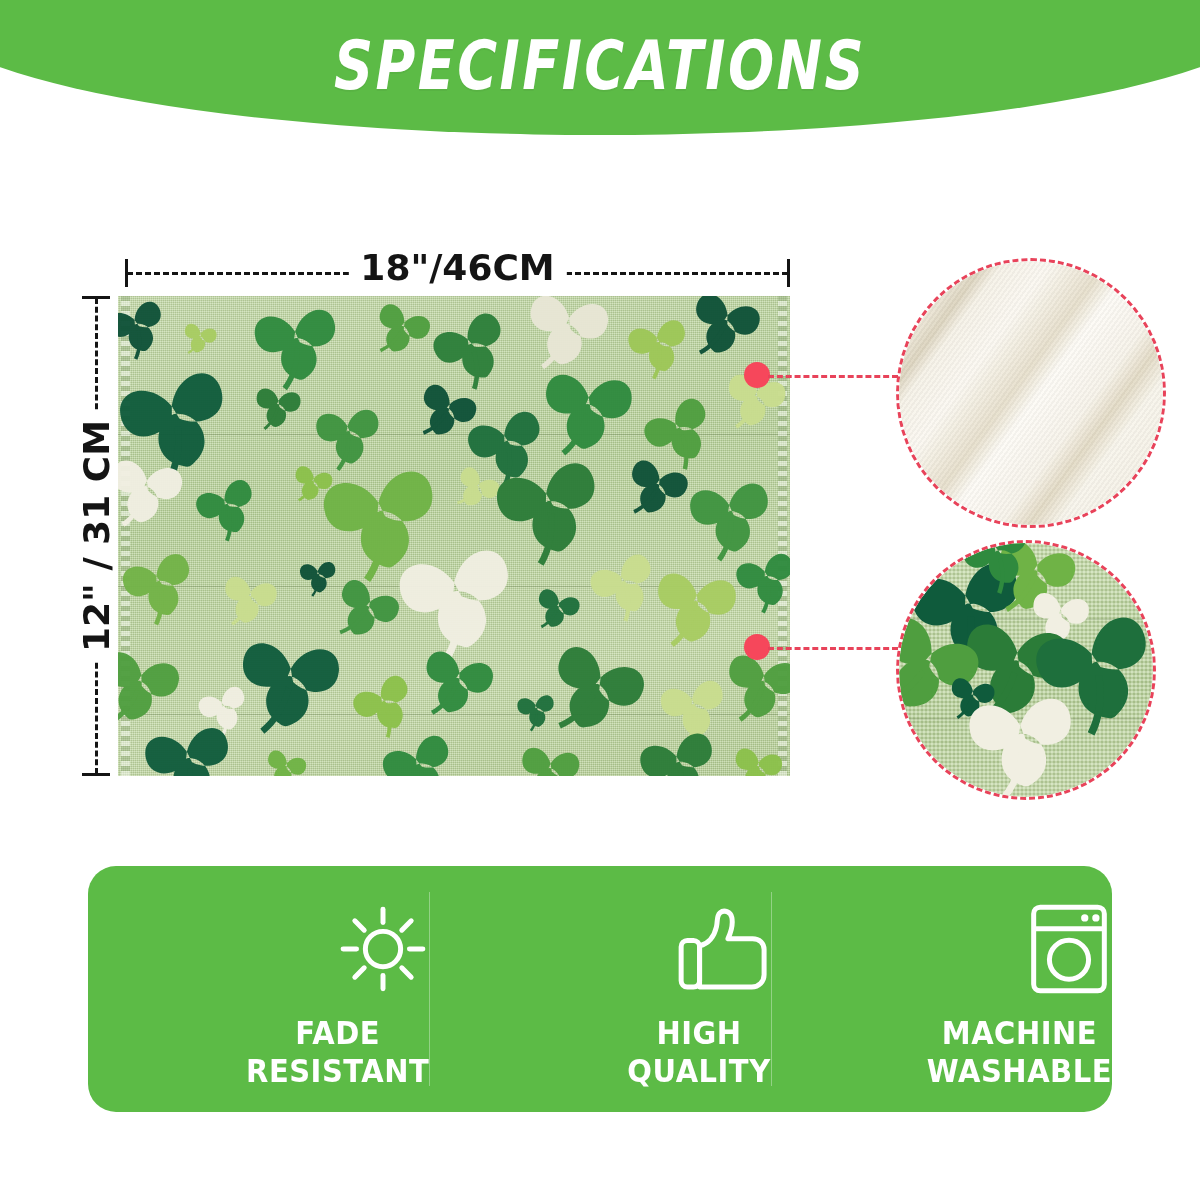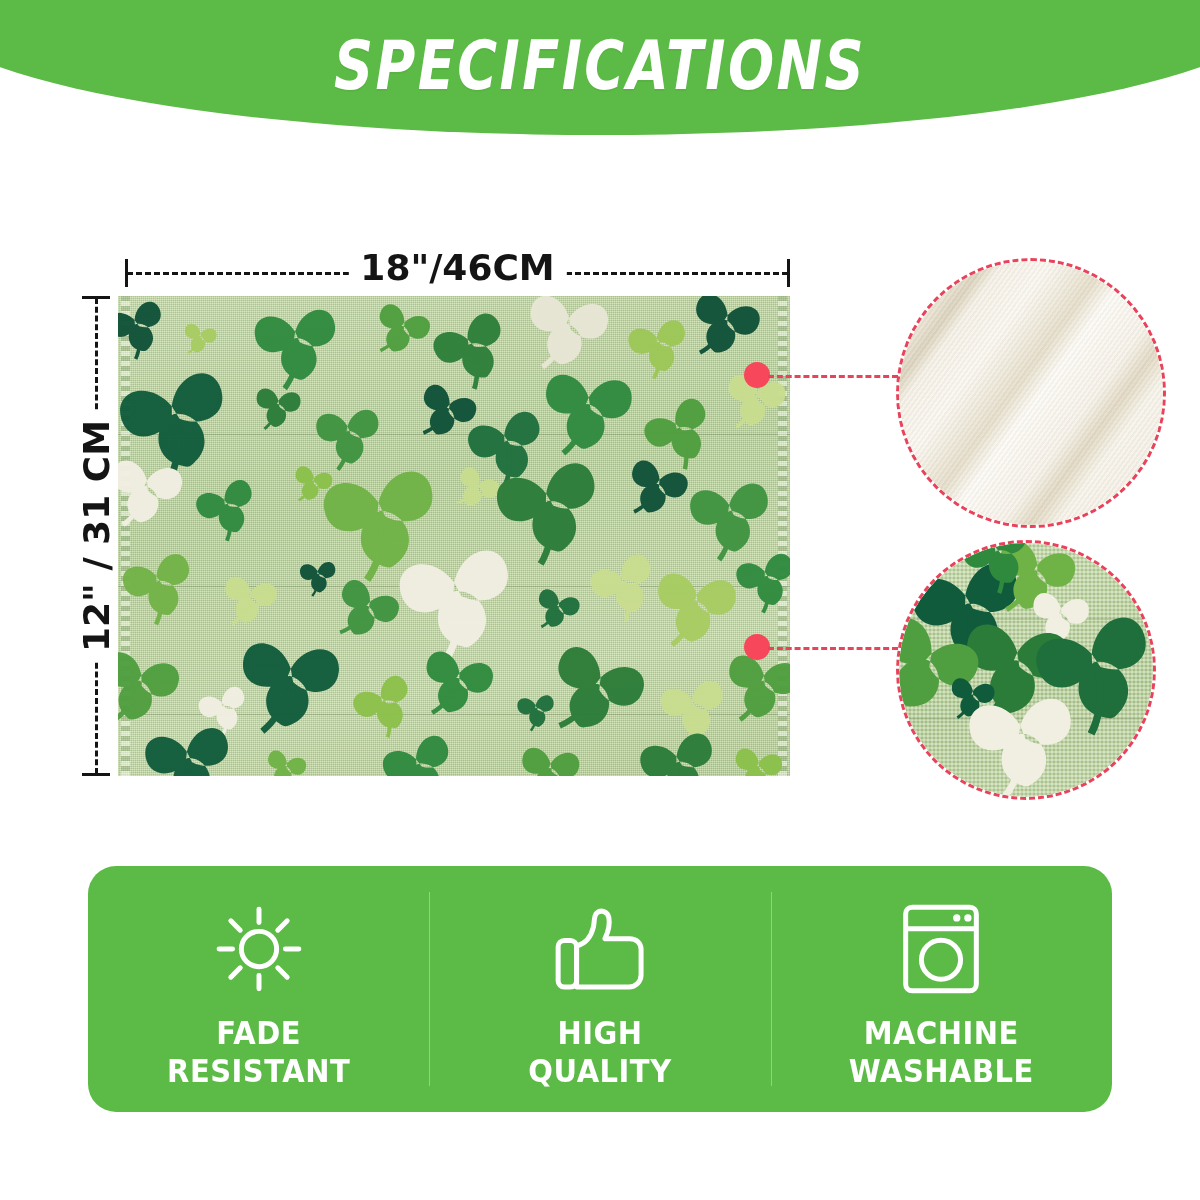--- a/index.html
+++ b/index.html
@@ -138,21 +138,21 @@
   
   .features {
     position:absolute; left:88px; top:866px;
     width:1024px; height:246px;
     background:#5cbb46; border-radius:28px;
     display:flex; align-items:stretch;
   }
   .feature {
     flex:1; position:relative;
     display:flex; flex-direction:column;
-    align-items:center; justify-content:flex-start;
+    align-items:flex-end; justify-content:flex-start;
     padding-top:32px;
   }
   .feature + .feature::before {
     content:""; position:absolute; left:0; top:26px; bottom:26px;
     width:1px; background:rgba(255,255,255,.34);
   }
   .feature-icon { height:102px; display:flex; align-items:center; justify-content:center; }
   .feature-label {
     margin-top:14px; text-align:center; color:#ffffff;
     font-family:"DejaVu Sans", sans-serif;

